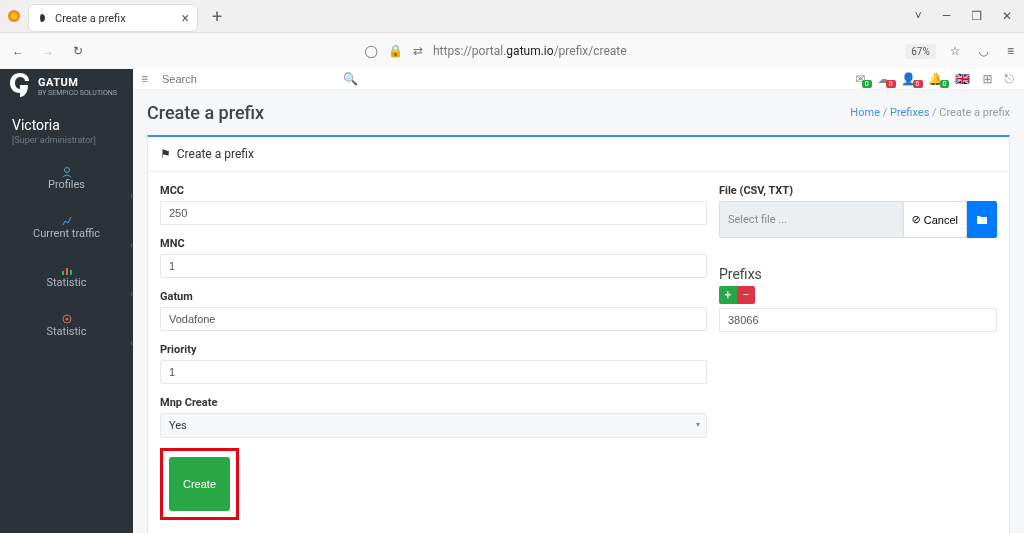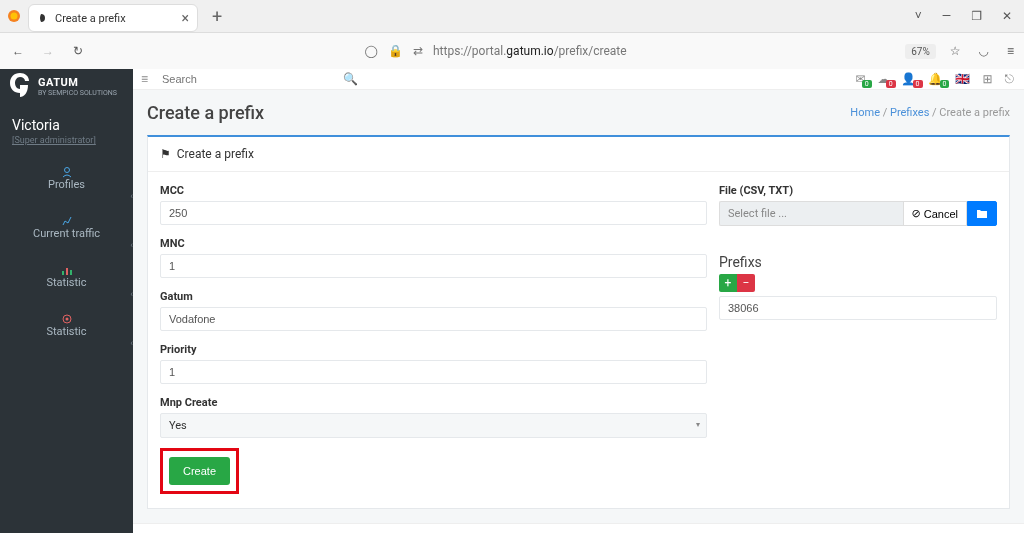--- a/index.html
+++ b/index.html
@@ -29,21 +29,21 @@
     .viewport { display: flex; height: 464px; }
     
     
     .sidebar { width: 133px; background: #2c3338; color: #aab8c2; display: flex; flex-direction: column; }
     .brand { display: flex; align-items: center; gap: 8px; padding: 4px 10px 8px; }
     .brand-logo { width: 20px; height: 26px; }
     .brand-text { display: flex; flex-direction: column; }
     .brand-name { color: #fff; font-weight: bold; font-size: 11px; letter-spacing: 0.5px; }
     .brand-sub { color: #9aa5af; font-size: 7px; }
     .username { color: #fff; padding: 10px 12px 2px; font-size: 14px; }
-    .userrole { color: #6f7b85; padding: 0 12px 14px; font-size: 9px; text-decoration: underline; }
+    .userrole { color: #6f7b85; padding: 0 12px 14px; font-size: 9px; }
     .nav { display: flex; flex-direction: column; }
     .nav-item { display: flex; align-items: center; padding: 7px 0; font-size: 11px; color: #aab8c2; cursor: pointer; flex-direction: column; }
     .nav-icon-s { width: 12px; height: 12px; display: flex; align-items: center; }
     .nav-chevron { margin-left: auto; font-size: 9px; color: #6f7b85; }
     
     
     .main { flex: 1; display: flex; flex-direction: column; background: #f5f7f8; }
     .topbar { height: 28px; background: #fff; display: flex; align-items: center; padding: 0 10px 0 8px; gap: 10px; border-bottom: 1px solid #eee; }
     .search-wrap { display: flex; align-items: center; gap: 6px; flex: 0 0 200px; }
     .search-input { border: none; font-size: 11px; padding: 4px; flex: 1; outline: none; color: #888; }
@@ -63,26 +63,26 @@
     .box-body { display: flex; gap: 12px; padding: 0 12px 14px; }
     
     .left-col { flex: 1; }
     .right-col { width: 278px; }
     
     .fld-label { font-weight: bold; font-size: 11px; margin-top: 12px; margin-bottom: 4px; color: #333; }
     .fld-input { width: 100%; background: #fff; border: 1px solid #e5e8eb; padding: 5px 8px; font-size: 11px; color: #555; border-radius: 2px; }
     .fld-select { width: 100%; background: #f5f7f8; border: 1px solid #e5e8eb; padding: 5px 8px; font-size: 11px; border-radius: 2px; position: relative; }
     .select-arrow { position: absolute; right: 6px; top: 6px; font-size: 8px; color: #888; }
     
-    .btn-create { margin-top: 14px; background: #28a745; color: #fff; border: none; padding: 8px 14px; font-size: 11px; border-radius: 3px; cursor: pointer; }
+    .btn-create { margin-top: 14px; background: #28a745; color: #fff; border: none; padding: 21px 14px; font-size: 11px; border-radius: 3px; cursor: pointer; }
     .highlight-box { border: 3px solid #e30613; display: inline-block; padding: 6px; margin-top: 10px; }
     .highlight-box .btn-create { margin-top: 0; }
     
     .file-row { display: flex; gap: 0; }
-    .file-select { flex: 1; background: #eceff1; border: 1px solid #ddd; border-right: none; padding: 5px 8px; font-size: 11px; color: #888; border-radius: 2px 0 0 2px; }
+    .file-select { flex: 1; background: #eceff1; border: 1px solid #ddd; border-right: none; padding: 11px 8px; font-size: 11px; color: #888; border-radius: 2px 0 0 2px; }
     .file-cancel { background: #fff; border: 1px solid #ddd; padding: 4px 8px; font-size: 11px; cursor: pointer; display: flex; align-items: center; gap: 3px; }
     .file-open { background: #007bff; color: #fff; border: 1px solid #007bff; padding: 4px 8px; cursor: pointer; border-radius: 0 2px 2px 0; }
     
     .prefixs-title { font-size: 14px; color: #444; margin-top: 28px; }
     .pm-btns { display: flex; margin-top: 4px; }
     .pm-btn { width: 18px; height: 18px; display: flex; align-items: center; justify-content: center; color: #fff; font-size: 12px; cursor: pointer; }
     .pm-plus { background: #28a745; border-radius: 2px 0 0 2px; }
     .pm-minus { background: #dc3545; border-radius: 0 2px 2px 0; }
     
     .footer { margin-top: auto; padding: 10px 14px; display: flex; font-size: 11px; color: #777; border-top: 1px solid #eee; background: #fff; }

